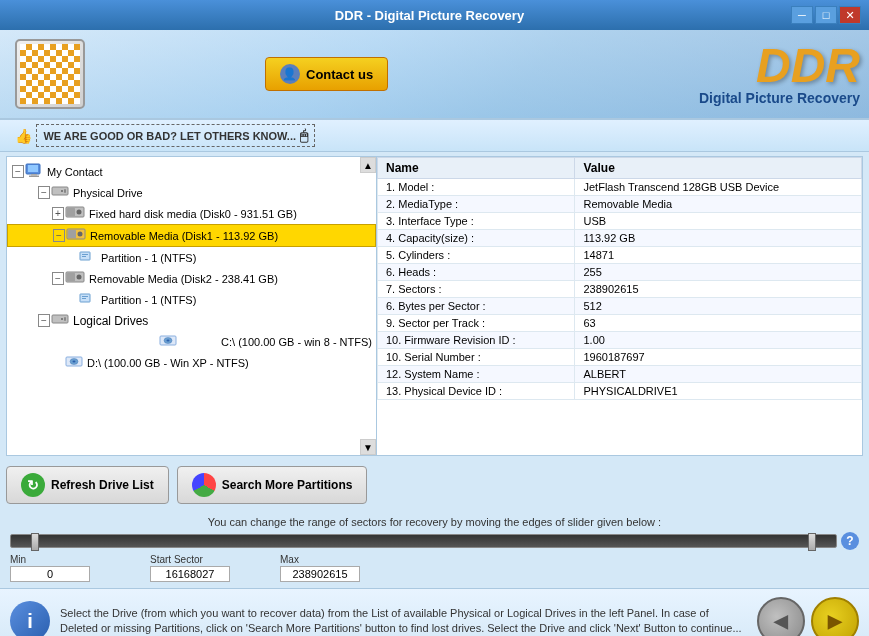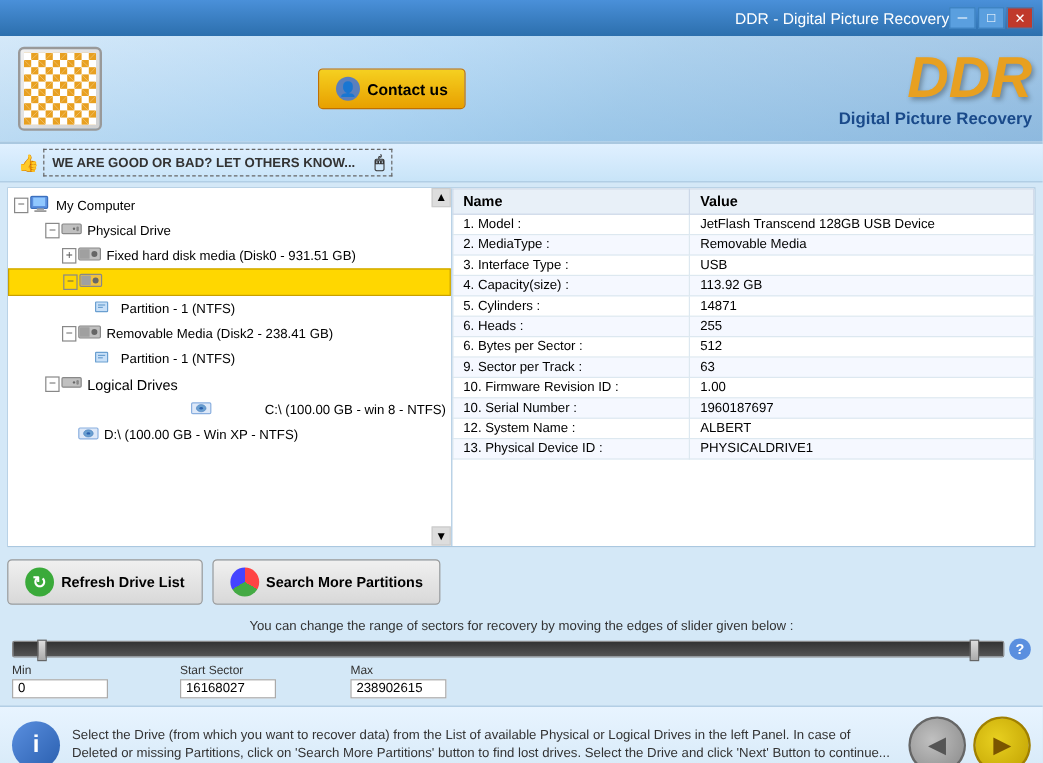--- a/index.html
+++ b/index.html
@@ -16,21 +16,21 @@
     .title-bar {
       background: linear-gradient(to bottom, #4a90d9, #2c6fad);
       height: 30px;
       display: flex;
       align-items: center;
       justify-content: space-between;
       padding: 0 8px;
       color: white;
       font-size: 13px;
     }
-    .title-bar-title { flex: 1; text-align: right; font-weight: normal; }
+    .title-bar-title { flex: 1; text-align: center; font-weight: bold; }
     .title-bar-controls { display: flex; gap: 2px; }
     .title-btn {
       width: 22px; height: 18px;
       background: #5a9fdf;
       border: 1px solid #3a7fbd;
       color: white;
       font-size: 11px;
       cursor: pointer;
       display: flex; align-items: center; justify-content: center;
     }
@@ -116,21 +116,21 @@
       border-bottom: 1px solid #aac8e0;
       padding: 4px 15px;
       display: flex; align-items: center; gap: 4px;
     }
     .rating-text {
       font-size: 11px;
       font-weight: bold;
       color: #333;
       border: 1px dashed #666;
       padding: 2px 6px;
-      display: flex; align-items: center; gap: 16px;
+      display: flex; align-items: center; gap: 4px;
     }
 
     
     .main-content {
       display: flex;
       height: 300px;
       background: white;
       border: 1px solid #aac8e0;
       margin: 4px 6px;
     }
@@ -259,23 +259,24 @@
       color: white; font-size: 12px; font-weight: bold;
       display: flex; align-items: center; justify-content: center;
       cursor: pointer;
     }
     .sector-values {
       display: flex; gap: 0;
     }
     .sector-col {
       display: flex; flex-direction: column; align-items: flex-start;
       min-width: 110px;
+      text-align: center;
     }
     .sector-col.end-col { min-width: 130px; }
-    .sector-col.max-col { flex: 1; align-items: flex-start; margin-left: 32px; }
+    .sector-col.max-col { flex: 1; align-items: flex-start; margin-left: 20px; }
     .sector-label { font-size: 10px; color: #333; }
     .sector-value {
       background: white;
       border: 1px solid #aaa;
       padding: 1px 4px;
       font-size: 11px;
       min-width: 80px;
       margin-top: 1px;
     }
 
@@ -365,21 +366,21 @@
 
   <div class="tree-panel" id="tree-panel">
   <div class="tree-item" style="padding-left: 4px;">
         <span class="expander"><span style="border:1px solid #888;padding:0 2px;font-size:10px;">−</span></span>
         <span class="icon"><svg width="18" height="14" viewBox="0 0 18 14">
             <rect x="1" y="1" width="14" height="10" rx="1" fill="#5a8fdf" stroke="#3a6fbd" stroke-width="1"></rect>
             <rect x="3" y="2" width="10" height="7" fill="#90c8ff"></rect>
             <rect x="6" y="11" width="6" height="1.5" fill="#aaa"></rect>
             <rect x="4" y="12.5" width="10" height="1.5" fill="#999"></rect>
           </svg></span>
-        <span style="font-size: 11px;">My Computer</span>
+        <span style="font-size: 11px;">My Contact</span>
       </div>
       <div class="tree-item" style="padding-left: 18px;">
         <span style="display: inline-block; width: 10px; height: 14px; position: relative; margin-right: 2px;"></span>
         <span class="expander"><span style="border:1px solid #888;padding:0 2px;font-size:10px;">−</span></span>
         <span class="icon"><svg width="18" height="14" viewBox="0 0 18 14">
             <rect x="1" y="3" width="16" height="8" rx="1" fill="#c0c0c0" stroke="#888"></rect>
             <rect x="13" y="5" width="2" height="4" rx="1" fill="#888"></rect>
             <circle cx="11" cy="7" r="1" fill="#666"></circle>
           </svg></span>
         <span style="font-size: 11px;">Physical Drive</span>
@@ -395,20 +396,21 @@
         <span style="font-size: 11px;">Fixed hard disk media (Disk0 - 931.51 GB)</span>
       </div>
       <div class="tree-item selected" style="padding-left: 32px;">
         <span style="display: inline-block; width: 10px; height: 14px; position: relative; margin-right: 2px;"></span>
         <span class="expander"><span style="border:1px solid #888;padding:0 2px;font-size:10px;">−</span></span>
         <span class="icon"><svg width="20" height="14" viewBox="0 0 20 14">
             <rect x="1" y="2" width="18" height="10" rx="1" fill="#f0c040" stroke="#888"></rect>
             <rect x="2" y="3" width="8" height="8" rx="0.5" fill="#a0a0a0"></rect>
             <circle cx="14" cy="7" r="2.5" fill="#666"></circle>
           </svg></span>
+        <span style="font-size: 11px;">Removable Media (Disk1 - 113.92 GB)</span>
       </div>
       <div class="tree-item" style="padding-left: 46px;">
         <span style="display: inline-block; width: 10px; height: 14px; position: relative; margin-right: 2px;"></span>
         <span class="expander"></span>
         <span class="icon"><svg width="18" height="14" viewBox="0 0 18 14">
             <rect x="1" y="3" width="10" height="8" rx="0.5" fill="#c8e0f8" stroke="#6a9fd0" stroke-width="1"></rect>
             <rect x="3" y="5" width="6" height="1" fill="#6a9fd0"></rect>
             <rect x="3" y="7" width="4" height="1" fill="#6a9fd0"></rect>
           </svg></span>
         <span style="font-size: 11px;">Partition - 1 (NTFS)</span>
@@ -492,20 +494,24 @@
             <td>4.  Capacity(size) :</td>
             <td>113.92 GB</td>
           </tr>
           <tr>
             <td>5.  Cylinders :</td>
             <td>14871</td>
           </tr>
           <tr>
             <td>6.  Heads :</td>
             <td>255</td>
+          </tr>
+          <tr>
+            <td>7.  Sectors :</td>
+            <td>238902615</td>
           </tr>
           <tr>
             <td>6.  Bytes per Sector :</td>
             <td>512</td>
           </tr>
           <tr>
             <td>9.  Sector per Track :</td>
             <td>63</td>
           </tr>
           <tr>

